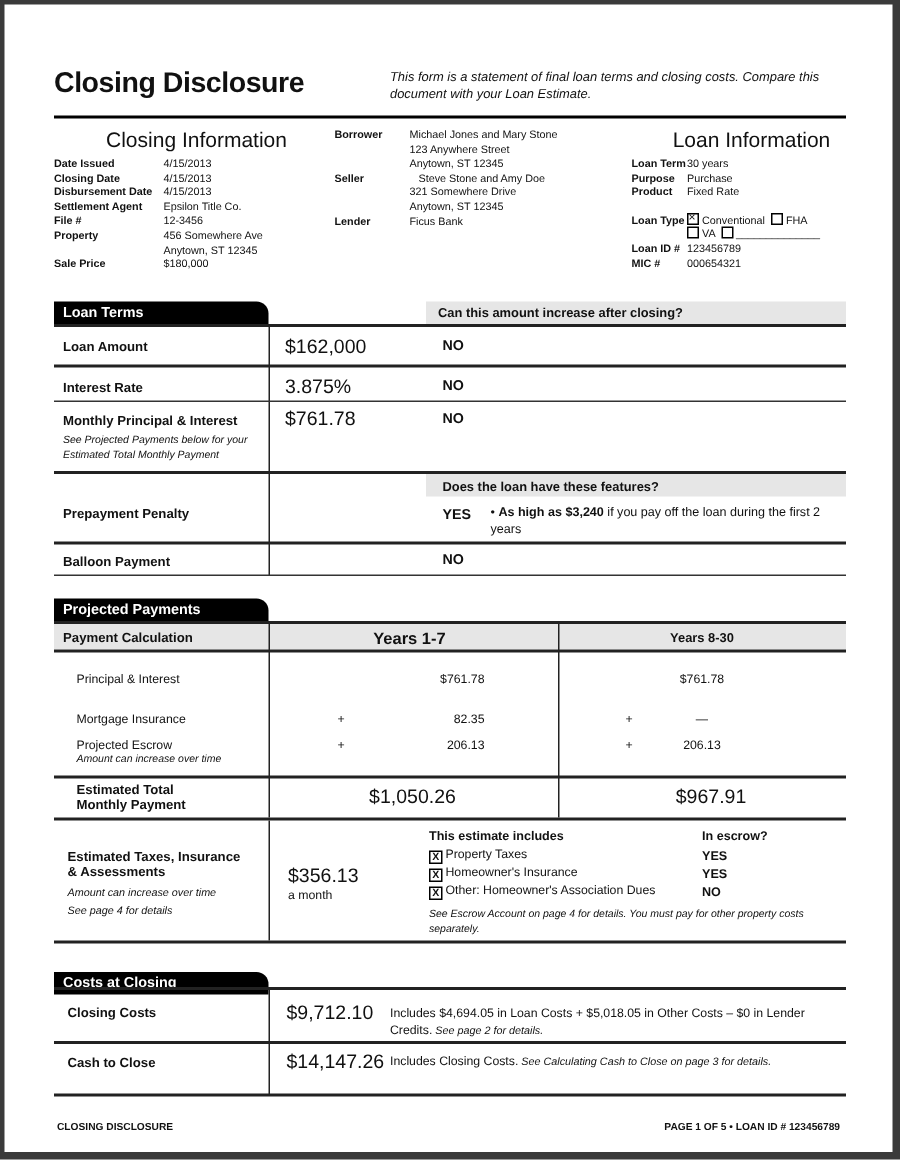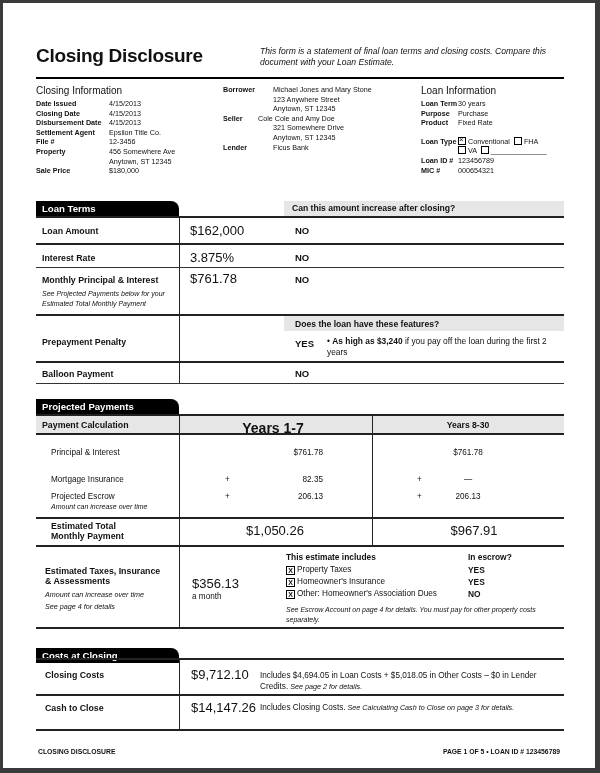--- a/index.html
+++ b/index.html
@@ -4,21 +4,21 @@
   <style>
     html, body { margin:0; padding:0; }
     body { width:600px; height:773px; background:#3a3a3a; position:relative; overflow:hidden;
       font-family:"Liberation Sans", sans-serif; color:#111; }
     .page { position:absolute; left:3px; top:3px; width:592px; height:765px; background:#fff; }
     .abs { position:absolute; }
     .title { left:33px; top:42px; font-size:19px; font-weight:bold; letter-spacing:-0.3px; }
     .intro { left:257px; top:43px; width:310px; font-size:8.6px; font-style:italic; line-height:11px; }
     .rule-top { left:33px; top:74px; width:528px; height:2px; background:#000; }
 
-    .info-head { font-size:10px; }
+    .info-head { font-size:14px;text-align:center; }
     .info-row { display:flex; font-size:7.2px; line-height:9.6px; }
     .info-row .lbl { font-weight:bold; }
     .info-row .val { white-space:nowrap; }
 
     .sec-tab { position:absolute; left:33px; width:143px; height:15px; background:#000; color:#fff;
       border-radius:0 8px 0 0; font-weight:bold; font-size:9.6px; padding-left:6px; box-sizing:border-box; line-height:16px; }
     .hline { position:absolute; height:2px; background:#222; }
     .hline.thin { height:1px; background:#333; }
     .vline { position:absolute; width:1px; background:#222; }
     .grey { position:absolute; background:#e6e6e6; }
@@ -86,22 +86,22 @@
         </div>
         <div class="info-row">
           <span class="lbl" style="width: 50px;"></span>
           <span class="val">123 Anywhere Street</span>
         </div>
         <div class="info-row">
           <span class="lbl" style="width: 50px;"></span>
           <span class="val">Anytown, ST 12345</span>
         </div>
         <div class="info-row">
-          <span class="lbl" style="width: 35px;">Seller</span>
-          <span class="val">Cole Cole and Amy Doe</span>
+          <span class="lbl" style="width: 56px;">Seller</span>
+          <span class="val">Steve Stone and Amy Doe</span>
         </div>
         <div class="info-row">
           <span class="lbl" style="width: 50px;"></span>
           <span class="val">321 Somewhere Drive</span>
         </div>
         <div class="info-row">
           <span class="lbl" style="width: 50px;"></span>
           <span class="val">Anytown, ST 12345</span>
         </div>
         <div class="info-row">
@@ -174,21 +174,21 @@
   <div class="hline" style="left:33px; top:358px; width:528px;"></div>
 
   <div class="abs lbl9" style="left:39px; top:366px;">Balloon Payment</div>
   <div class="abs yn" style="left:292px; top:365px;">NO</div>
   <div class="hline thin" style="left:33px; top:380px; width:528px;"></div>
 
   <div class="sec-tab" style="top:396px;">Projected Payments</div>
   <div class="hline" style="left:33px; top:411px; width:528px;"></div>
   <div class="grey" style="left:33px; top:413px; width:528px; height:17px;"></div>
   <div class="abs lbl9" style="left:39px; top:417px;">Payment Calculation</div>
-  <div class="abs bold" style="left:176px; top:417px; width:188px; text-align:center; font-size:14px;">Years 1-7</div>
+  <div class="abs bold" style="left:176px; top:417px; width:188px; text-align:center; font-size:11px;">Years 1-7</div>
   <div class="abs bold" style="left:369px; top:417px; width:192px; text-align:center; font-size:8.6px;">Years 8-30</div>
   <div class="hline" style="left:33px; top:430px; width:528px;"></div>
   <div class="vline" style="left:176px; top:411px; height:131px;"></div>
   <div class="vline" style="left:369px; top:411px; height:131px;"></div>
 
   <div id="proj-rows">
       <div class="abs " style="left:48px; top:445px; font-size:8.2px;">Principal &amp; Interest</div>
       <div class="abs " style="left:222px; top:445px; font-size:8.2px;"></div>
       <div class="abs " style="left:250px; top:445px; width:70px; text-align:right; font-size:8.2px;">$761.78</div>
       <div class="abs " style="left:414px; top:445px; font-size:8.2px;"></div>

